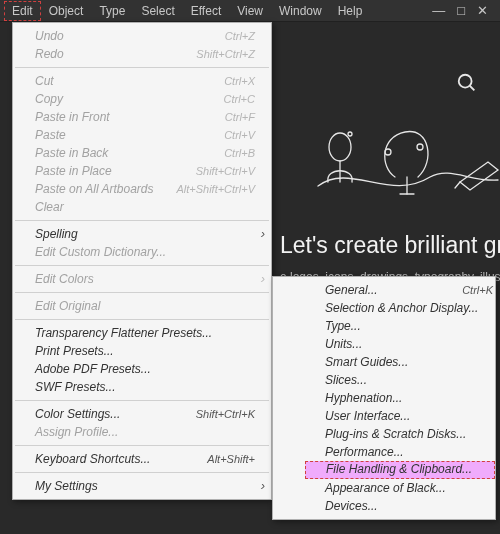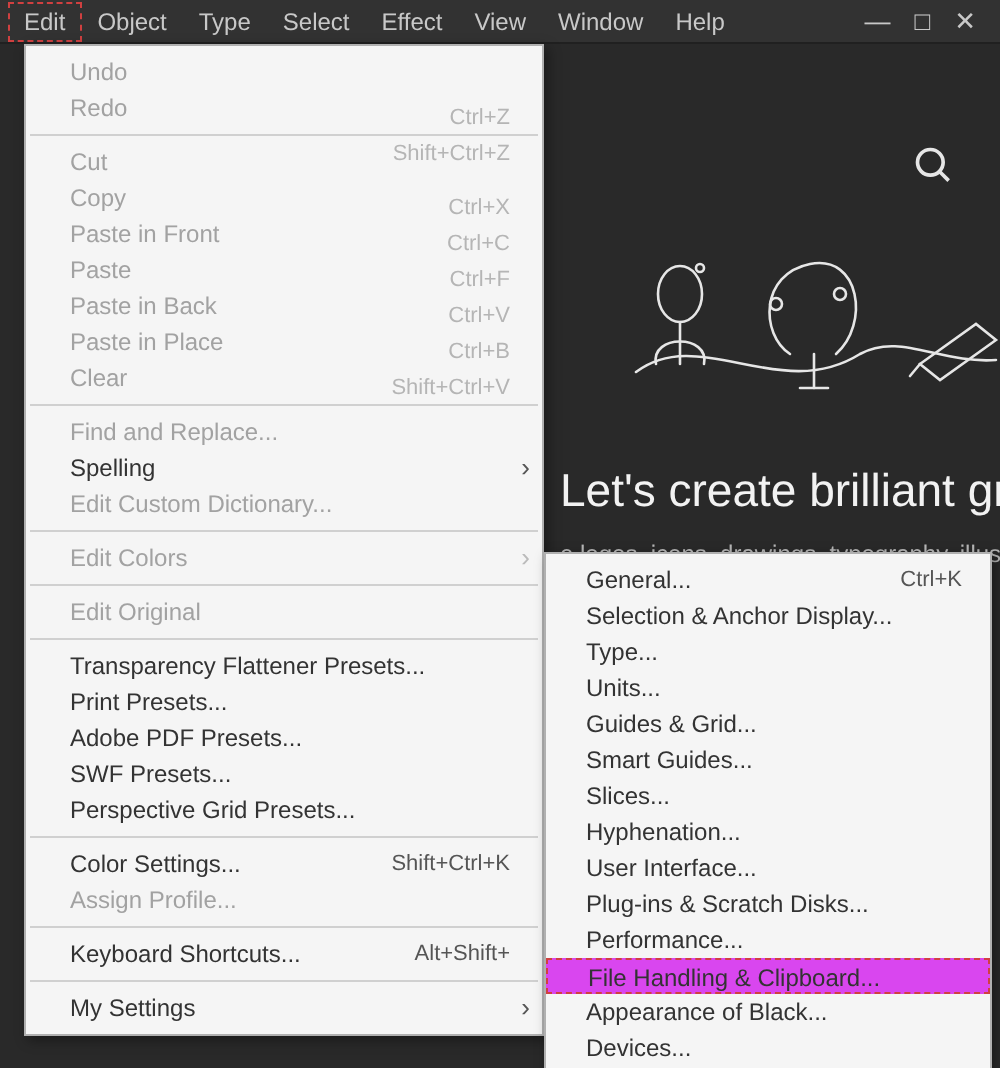--- a/index.html
+++ b/index.html
@@ -78,56 +78,57 @@
     width: 260px;
     background: #f5f5f5;
     color: #333;
     border: 1px solid #b0b0b0;
     box-shadow: 2px 2px 6px rgba(0,0,0,0.4);
     padding: 4px 0;
   }
   .item {
     display: flex;
     justify-content: space-between;
-    align-items: flex-start;
+    align-items: flex-end;
     padding: 2px 16px 2px 22px;
     height: 18px;
     line-height: 14px;
     position: relative;
+    font-style: italic;
   }
   .item .sc { color: #555; font-size: 11px; }
   .item.disabled { color: #a2a2a2; }
   .item.disabled .sc { color: #b5b5b5; margin-top: 23px; }
   .item.has-sub::after {
     content: "›";
     position: absolute;
     right: 6px;
     color: #555;
     font-size: 13px;
   }
   .item.has-sub.disabled::after { color: #bbb; }
   .sep { height: 1px; background: #d0d0d0; margin: 4px 2px; }
   .item.highlight {
     border: 1px dashed #d04040;
-    background: #d946ef;
+    background: #f0abfc;
     padding: 1px 15px 1px 21px;
     height: 18px;
   }
   
   .submenu {
     position: absolute;
     top: 276px; left: 272px;
     width: 224px;
     background: #f5f5f5;
     color: #333;
     border: 1px solid #b0b0b0;
     box-shadow: 2px 2px 6px rgba(0,0,0,0.4);
     padding: 4px 0;
   }
-  .submenu .item { padding: 2px 14px 2px 20px; }
+  .submenu .item { padding: 2px 2px 2px 20px; margin-left: 32px; }
 </style>
 </head>
 <body>
 
 <div class="menubar">
   <div class="menubar-item open">Edit</div>
   <div class="menubar-item">Object</div>
   <div class="menubar-item">Type</div>
   <div class="menubar-item">Select</div>
   <div class="menubar-item">Effect</div>
@@ -196,26 +197,27 @@
     </div>
     <div class="item disabled">
       <span>Paste in Back</span>
       <span class="sc">Ctrl+B</span>
     </div>
     <div class="item disabled">
       <span>Paste in Place</span>
       <span class="sc">Shift+Ctrl+V</span>
     </div>
     <div class="item disabled">
+      <span>Paste on All Artboards</span>
+      <span class="sc">Alt+Shift+Ctrl+V</span>
+    </div>
+    <div class="item disabled">
       <span>Clear</span>
     </div>
     <div class="sep"></div>
-    <div class="item disabled">
-      <span>Find and Replace...</span>
-    </div>
     <div class="item has-sub">
       <span>Spelling</span>
     </div>
     <div class="item disabled">
       <span>Edit Custom Dictionary...</span>
     </div>
     <div class="sep"></div>
     <div class="item disabled has-sub">
       <span>Edit Colors</span>
     </div>
@@ -229,23 +231,20 @@
     </div>
     <div class="item">
       <span>Print Presets...</span>
     </div>
     <div class="item">
       <span>Adobe PDF Presets...</span>
     </div>
     <div class="item">
       <span>SWF Presets...</span>
     </div>
-    <div class="item">
-      <span>Perspective Grid Presets...</span>
-    </div>
     <div class="sep"></div>
     <div class="item">
       <span>Color Settings...</span>
       <span class="sc">Shift+Ctrl+K</span>
     </div>
     <div class="item disabled">
       <span>Assign Profile...</span>
     </div>
     <div class="sep"></div>
     <div class="item">
@@ -266,23 +265,20 @@
     <div class="item">
       <span>Selection &amp; Anchor Display...</span>
     </div>
     <div class="item">
       <span>Type...</span>
     </div>
     <div class="item">
       <span>Units...</span>
     </div>
     <div class="item">
-      <span>Guides &amp; Grid...</span>
-    </div>
-    <div class="item">
       <span>Smart Guides...</span>
     </div>
     <div class="item">
       <span>Slices...</span>
     </div>
     <div class="item">
       <span>Hyphenation...</span>
     </div>
     <div class="item">
       <span>User Interface...</span>

